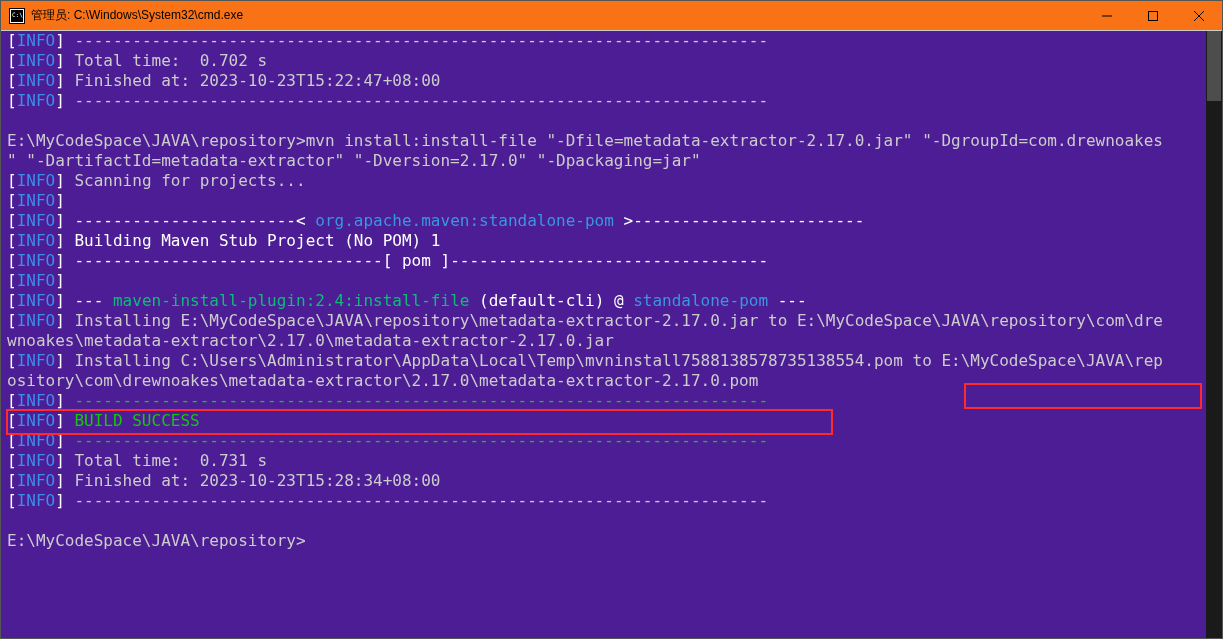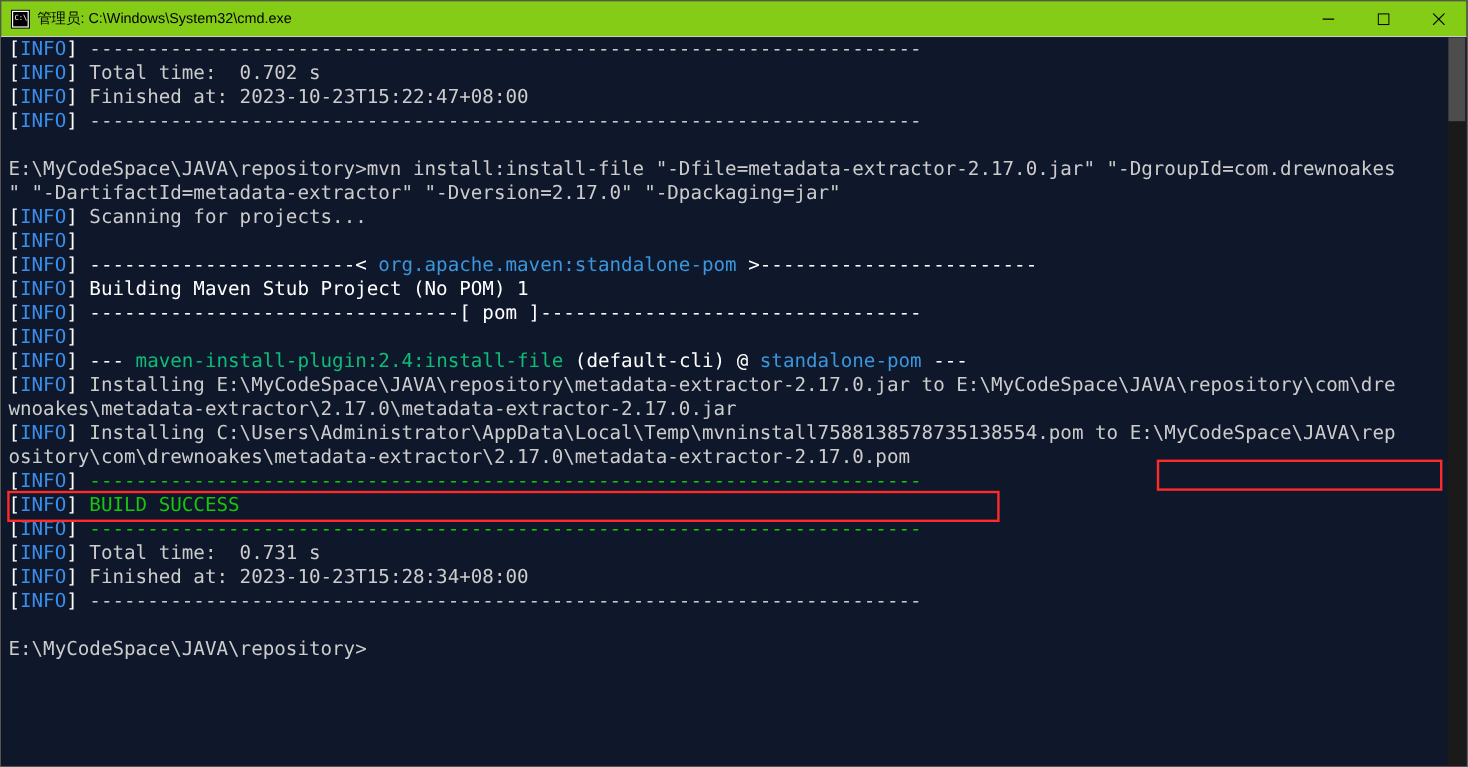--- a/index.html
+++ b/index.html
@@ -13,21 +13,21 @@
 .window {
   width: 1223px;
   height: 639px;
   background: #000;
   display: flex;
   flex-direction: column;
   border: 1px solid #555;
 }
 .titlebar {
   height: 30px;
-  background: #84cc16;
+  background: #f97316;
   display: flex;
   align-items: center;
   padding-left: 8px;
   border-bottom: 1px solid #ccc;
 }
 .titlebar-icon {
   width: 16px;
   height: 16px;
   margin-right: 6px;
   display: flex;
@@ -48,21 +48,21 @@
   width: 46px;
   height: 100%;
   display: flex;
   align-items: center;
   justify-content: center;
   color: #000;
 }
 .win-btn svg { width: 10px; height: 10px; }
 .terminal-wrap {
   flex: 1;
-  background: #0f172a;
+  background: #4c1d95;
   position: relative;
   overflow: hidden;
 }
 .terminal {
   font-family: "NSimSun","SimSun","MS Gothic","Consolas",monospace;
   font-size: 16px;
   line-height: 20px;
   color: #cccccc;
   white-space: pre;
   padding: 0 6px;

